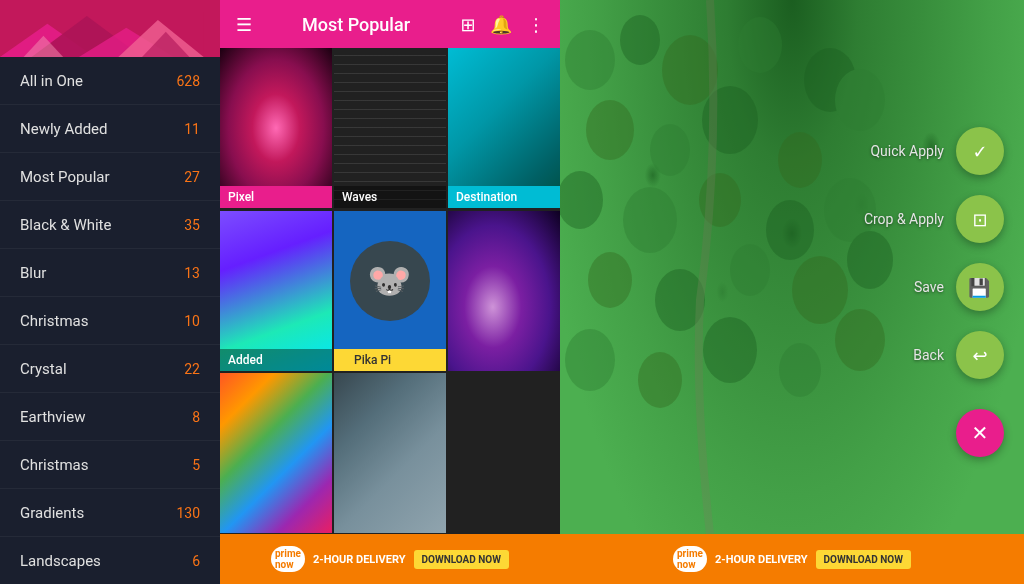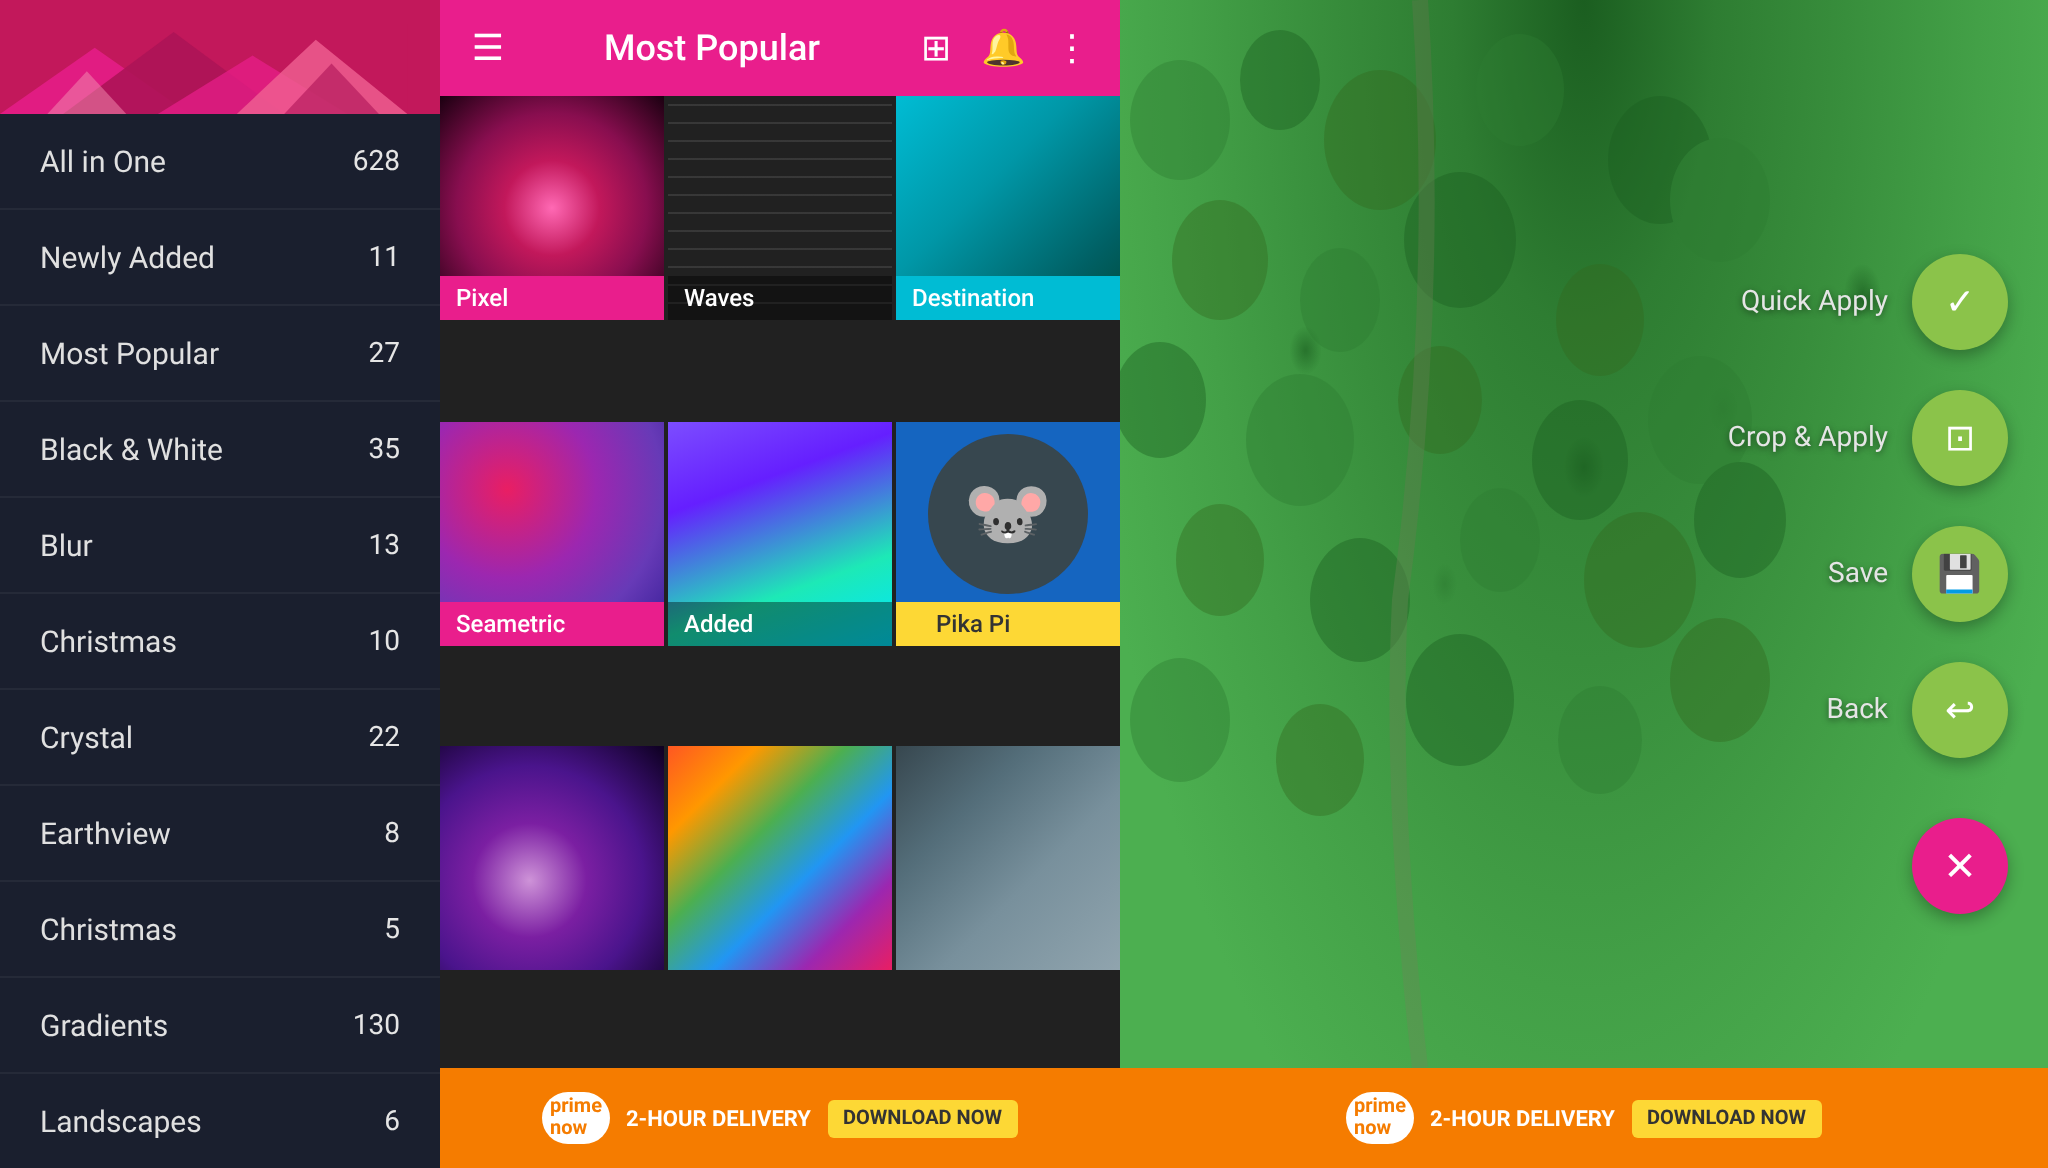--- a/index.html
+++ b/index.html
@@ -49,21 +49,21 @@
       padding: 0 20px;
       height: 48px;
       border-bottom: 1px solid rgba(255,255,255,0.05);
       cursor: pointer;
     }
     .menu-item-label {
       color: #e0e0e0;
       font-size: 15px;
     }
     .menu-item-count {
-      color: #e5e5e5;
+      color: #f97316;
       font-size: 14px;
     }
 
     
     .middle-panel {
       width: 340px;
       height: 584px;
       background: #212121;
       display: flex;
       flex-direction: column;
@@ -94,21 +94,21 @@
     .grid-container {
       flex: 1;
       display: grid;
       grid-template-columns: 1fr 1fr 1fr;
       grid-template-rows: repeat(3, auto);
       gap: 2px;
       overflow: hidden;
     }
     .grid-item {
       position: relative;
-      height: 112px;
+      height: 160px;
       overflow: hidden;
     }
     .grid-item-label {
       position: absolute;
       bottom: 0;
       left: 0;
       right: 0;
       padding: 4px 8px;
       font-size: 12px;
       color: white;
@@ -360,23 +360,20 @@
   <div class="grid-container">
 
   <div class="grid-item gi-pixel">
         <div class="grid-item-label label-pixel">Pixel</div>
       </div>
       <div class="grid-item gi-waves">
         <div class="grid-item-label label-waves">Waves</div>
       </div>
       <div class="grid-item gi-destination">
         <div class="grid-item-label label-destination">Destination</div>
-      </div>
-      <div class="grid-item gi-seametric">
-        <div class="grid-item-label label-seametric">Seametric</div>
       </div>
       <div class="grid-item gi-wavy">
         <div class="grid-item-label label-wavy">Added</div>
       </div>
       <div class="grid-item gi-pikachu">
         <div class="pikachu-circle">🐭</div>
         <div class="grid-item-label label-pikachu">Pika Pi</div>
       </div>
       <div class="grid-item gi-galaxy"></div>
       <div class="grid-item gi-material"></div>

